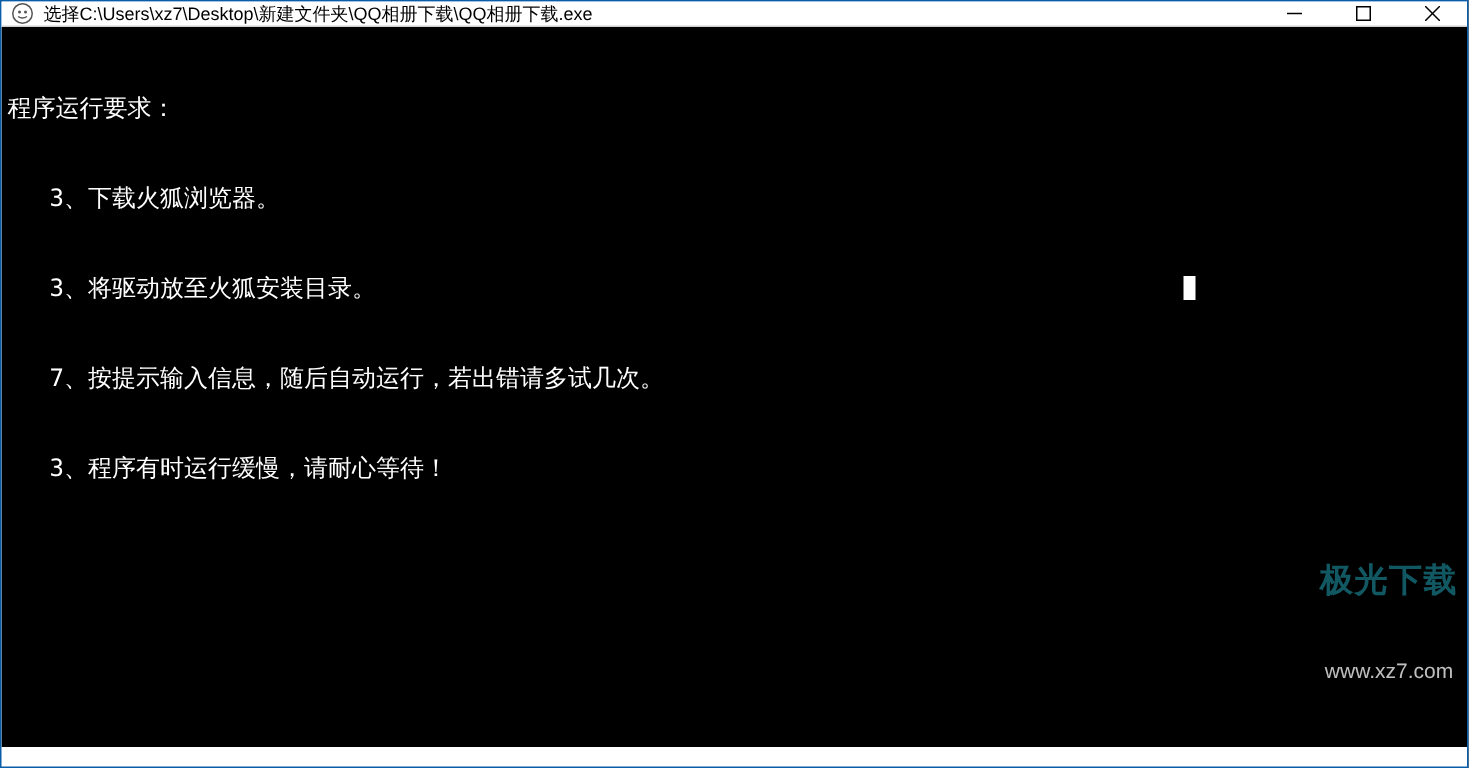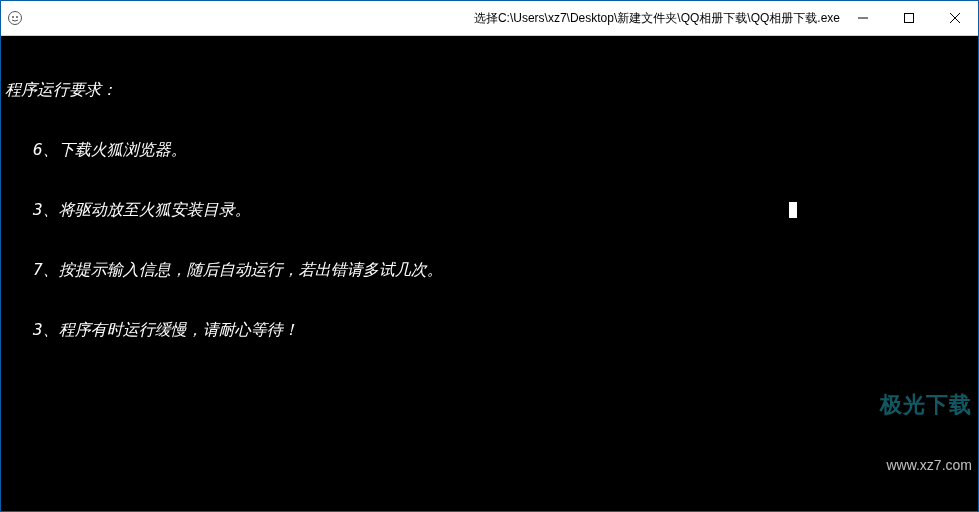--- a/index.html
+++ b/index.html
@@ -6,27 +6,26 @@
   body {
     font-family: "Microsoft YaHei", "SimSun", sans-serif;
     background: #fff;
     width: 979px;
     height: 512px;
     overflow: hidden;
     position: relative;
     border: 1px solid #0a5ea8;
   }
   .titlebar {
-    height: 35px;
+    height: 17px;
     background: #fff;
     border-bottom: 1px solid #d0d0d0;
     display: flex;
     align-items: center;
     padding-left: 6px;
-    text-align: right;
   }
   .app-icon {
     width: 16px; height: 16px;
     margin-right: 6px;
     display: inline-flex; align-items: center; justify-content: center;
   }
   .app-icon svg { width: 16px; height: 16px; }
   .title-text {
     font-size: 12px;
     color: #000;
@@ -53,35 +52,35 @@
     background: #000;
     color: #fff;
     font-family: "NSimSun", "SimSun", "Consolas", monospace;
     font-size: 16px;
     line-height: 1.25;
     padding: 4px 4px;
     height: calc(100% - 30px);
     position: relative;
     white-space: pre;
   }
-  .console-line { display: block; font-style: italic; }
+  .console-line { display: block; }
   .indent { padding-left: 28px; }
   .cursor-block {
     position: absolute;
     width: 8px;
     height: 16px;
     background: #fff;
     left: 788px;
     top: 166px;
   }
   .watermark {
     position: absolute;
     right: 6px;
     bottom: 2px;
-    text-align: right;
+    text-align: center;
     pointer-events: none;
   }
   .wm-line1 {
     font-family: "Microsoft YaHei", sans-serif;
     font-size: 22px;
     font-weight: bold;
     color: #1fa0b4;
     opacity: 0.55;
     letter-spacing: 1px;
   }
@@ -121,21 +120,21 @@
       <svg viewBox="0 0 10 10">
           <line x1="0" y1="0" x2="10" y2="10" stroke="#000" stroke-width="1"></line>
           <line x1="10" y1="0" x2="0" y2="10" stroke="#000" stroke-width="1"></line>
         </svg>
     </div>
   </div>
 </div>
 
 <div class="console">
   <span class="console-line">程序运行要求：</span>
-  <span class="console-line indent">6、下载火狐浏览器。</span>
+  <span class="console-line indent">3、下载火狐浏览器。</span>
   <span class="console-line indent">3、将驱动放至火狐安装目录。</span>
   <span class="console-line indent">7、按提示输入信息，随后自动运行，若出错请多试几次。</span>
   <span class="console-line indent">3、程序有时运行缓慢，请耐心等待！</span>
 
   
 
   <div class="cursor-block"></div>
 
   <div class="watermark">
     <div class="wm-line1">极光下载</div>

